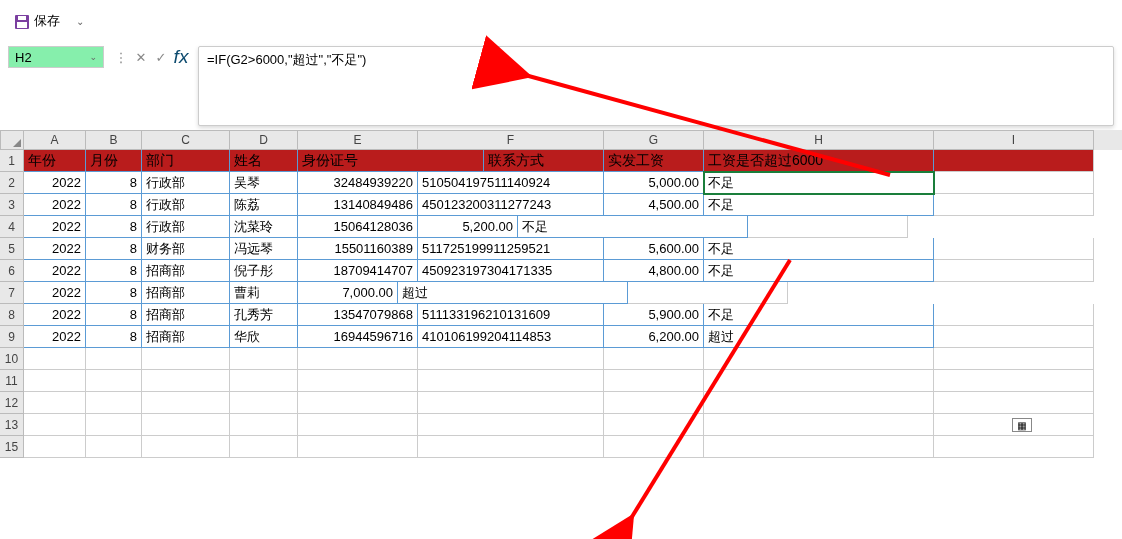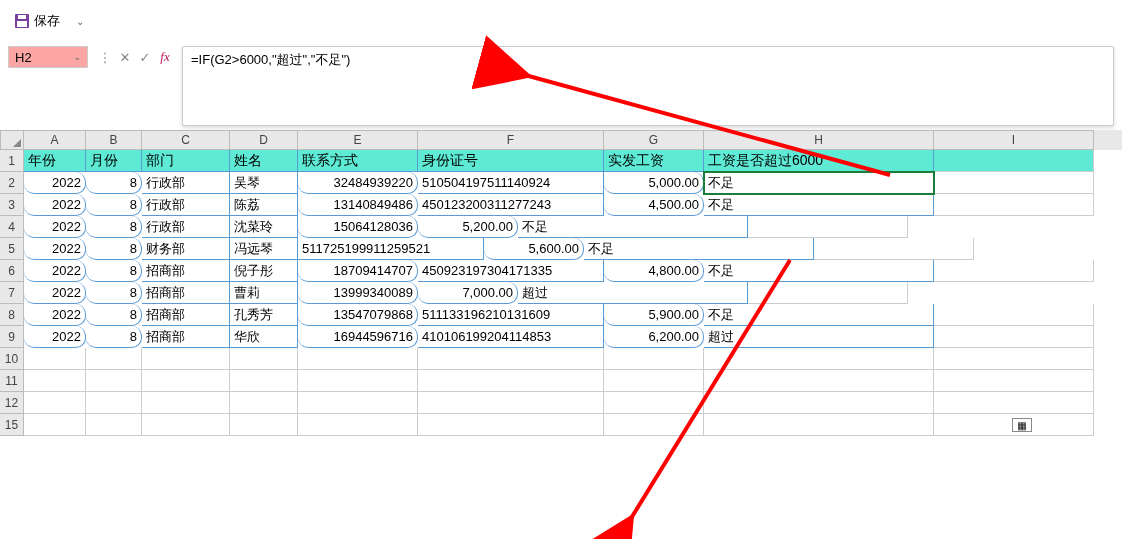--- a/index.html
+++ b/index.html
@@ -15,21 +15,21 @@
     .toolbar {
       height: 42px;
       background: #fff;
       display: flex;
       align-items: center;
       padding: 4px 8px;
       gap: 6px;
     }
     .save-btn {
       display: flex;
-      align-items: center;
+      align-items: flex-end;
       gap: 4px;
       padding: 2px 6px;
       cursor: pointer;
     }
     .save-icon {
       width: 16px;
       height: 16px;
     }
     .dropdown-arrow {
       font-size: 10px;
@@ -38,28 +38,28 @@
       cursor: pointer;
     }
     .formula-bar-area {
       display: flex;
       align-items: flex-start;
       padding: 4px 8px;
       gap: 4px;
       height: 88px;
     }
     .name-box {
-      width: 80px;
+      width: 96px;
       height: 22px;
       border: 1px solid #ccc;
       padding: 2px 6px;
       display: flex;
       align-items: center;
       justify-content: space-between;
-      background: #fca5a5;
+      background: #86efac;
     }
     .name-box-arrow {
       font-size: 9px;
       color: #666;
     }
     .fx-controls {
       display: flex;
       align-items: center;
       gap: 2px;
       height: 22px;
@@ -69,23 +69,22 @@
       width: 18px;
       height: 18px;
       display: flex;
       align-items: center;
       justify-content: center;
       color: #888;
       cursor: pointer;
     }
     .fx-label {
       font-style: italic;
-      font-size: 13px;
-      color: #be185d;
-      font-family: Liberation Serif, serif;
+      font-size: 19px;
+      color: #0c4a6e;
     }
     .formula-input {
       flex: 1;
       height: 80px;
       border: 1px solid #ccc;
       padding: 4px 8px;
       background: #fff;
       border-radius: 2px;
       box-shadow: 0 2px 4px rgba(0,0,0,0.15);
     }
@@ -152,30 +151,30 @@
       border-right: 1px solid #ccc;
       border-bottom: 1px solid #ccc;
       padding: 2px 4px;
       font-size: 13px;
       display: flex;
       align-items: center;
       overflow: hidden;
       white-space: nowrap;
     }
     .header-row .cell {
-      background: #5eead4;
+      background: #b91c1c;
       border-right: 1px solid #5b9bd5;
       border-bottom: 1px solid #5b9bd5;
       color: #000;
       font-size: 14px;
     }
     .data-row .cell {
       background: #fff;
     }
-    .col-A-cell, .col-B-cell, .col-E-cell, .col-G-cell { justify-content: flex-end; border-radius: 10px; }
+    .col-A-cell, .col-B-cell, .col-E-cell, .col-G-cell { justify-content: flex-end; }
     .selected-cell {
       outline: 2px solid #1a7e3b;
       outline-offset: -1px;
       z-index: 5;
       position: relative;
     }
     .arrow-svg {
       position: absolute;
       pointer-events: none;
       z-index: 100;
@@ -247,22 +246,22 @@
     <div class="col-header col-H">H</div>
     <div class="col-header col-I">I</div>
   </div>
 
   <div class="grid-row header-row bordered">
     <div class="row-header">1</div>
     <div class="cell col-A">年份</div>
     <div class="cell col-B">月份</div>
     <div class="cell col-C">部门</div>
     <div class="cell col-D">姓名</div>
+    <div class="cell col-F">身份证号</div>
     <div class="cell col-E">联系方式</div>
-    <div class="cell col-F">身份证号</div>
     <div class="cell col-G">实发工资</div>
     <div class="cell col-H">工资是否超过6000</div>
     <div class="cell col-I col-I-cell"></div>
   </div>
 
   <div id="data-rows">
       <div class="grid-row data-row bordered">
     <div class="row-header">2</div>
     <div class="cell col-A col-A-cell">2022</div>
     <div class="cell col-B col-B-cell">8</div>
@@ -296,20 +295,21 @@
     <div class="cell col-G col-G-cell">5,200.00</div>
     <div class="cell col-H">不足</div>
     <div class="cell col-I col-I-cell"></div>
   </div>
       <div class="grid-row data-row bordered">
     <div class="row-header">5</div>
     <div class="cell col-A col-A-cell">2022</div>
     <div class="cell col-B col-B-cell">8</div>
     <div class="cell col-C">财务部</div>
     <div class="cell col-D">冯远琴</div>
+    <div class="cell col-E col-E-cell">15501160389</div>
     <div class="cell col-F">511725199911259521</div>
     <div class="cell col-G col-G-cell">5,600.00</div>
     <div class="cell col-H">不足</div>
     <div class="cell col-I col-I-cell"></div>
   </div>
       <div class="grid-row data-row bordered">
     <div class="row-header">6</div>
     <div class="cell col-A col-A-cell">2022</div>
     <div class="cell col-B col-B-cell">8</div>
     <div class="cell col-C">招商部</div>
@@ -319,21 +319,20 @@
     <div class="cell col-G col-G-cell">4,800.00</div>
     <div class="cell col-H">不足</div>
     <div class="cell col-I col-I-cell"></div>
   </div>
       <div class="grid-row data-row bordered">
     <div class="row-header">7</div>
     <div class="cell col-A col-A-cell">2022</div>
     <div class="cell col-B col-B-cell">8</div>
     <div class="cell col-C">招商部</div>
     <div class="cell col-D">曹莉</div>
-    <div class="cell col-E col-E-cell">13999340089</div>
     <div class="cell col-G col-G-cell">7,000.00</div>
     <div class="cell col-H">超过</div>
     <div class="cell col-I col-I-cell"></div>
   </div>
       <div class="grid-row data-row bordered">
     <div class="row-header">8</div>
     <div class="cell col-A col-A-cell">2022</div>
     <div class="cell col-B col-B-cell">8</div>
     <div class="cell col-C">招商部</div>
     <div class="cell col-D">孔秀芳</div>
@@ -387,20 +386,32 @@
     <div class="cell col-B"></div>
     <div class="cell col-C"></div>
     <div class="cell col-D"></div>
     <div class="cell col-E"></div>
     <div class="cell col-F"></div>
     <div class="cell col-G"></div>
     <div class="cell col-H"></div>
     <div class="cell col-I"></div>
   </div>
       <div class="grid-row data-row">
+    <div class="row-header">13</div>
+    <div class="cell col-A"></div>
+    <div class="cell col-B"></div>
+    <div class="cell col-C"></div>
+    <div class="cell col-D"></div>
+    <div class="cell col-E"></div>
+    <div class="cell col-F"></div>
+    <div class="cell col-G"></div>
+    <div class="cell col-H"></div>
+    <div class="cell col-I"></div>
+  </div>
+      <div class="grid-row data-row">
     <div class="row-header">15</div>
     <div class="cell col-A"></div>
     <div class="cell col-B"></div>
     <div class="cell col-C"></div>
     <div class="cell col-D"></div>
     <div class="cell col-E"></div>
     <div class="cell col-F"></div>
     <div class="cell col-G"></div>
     <div class="cell col-H"></div>
     <div class="cell col-I"></div>

